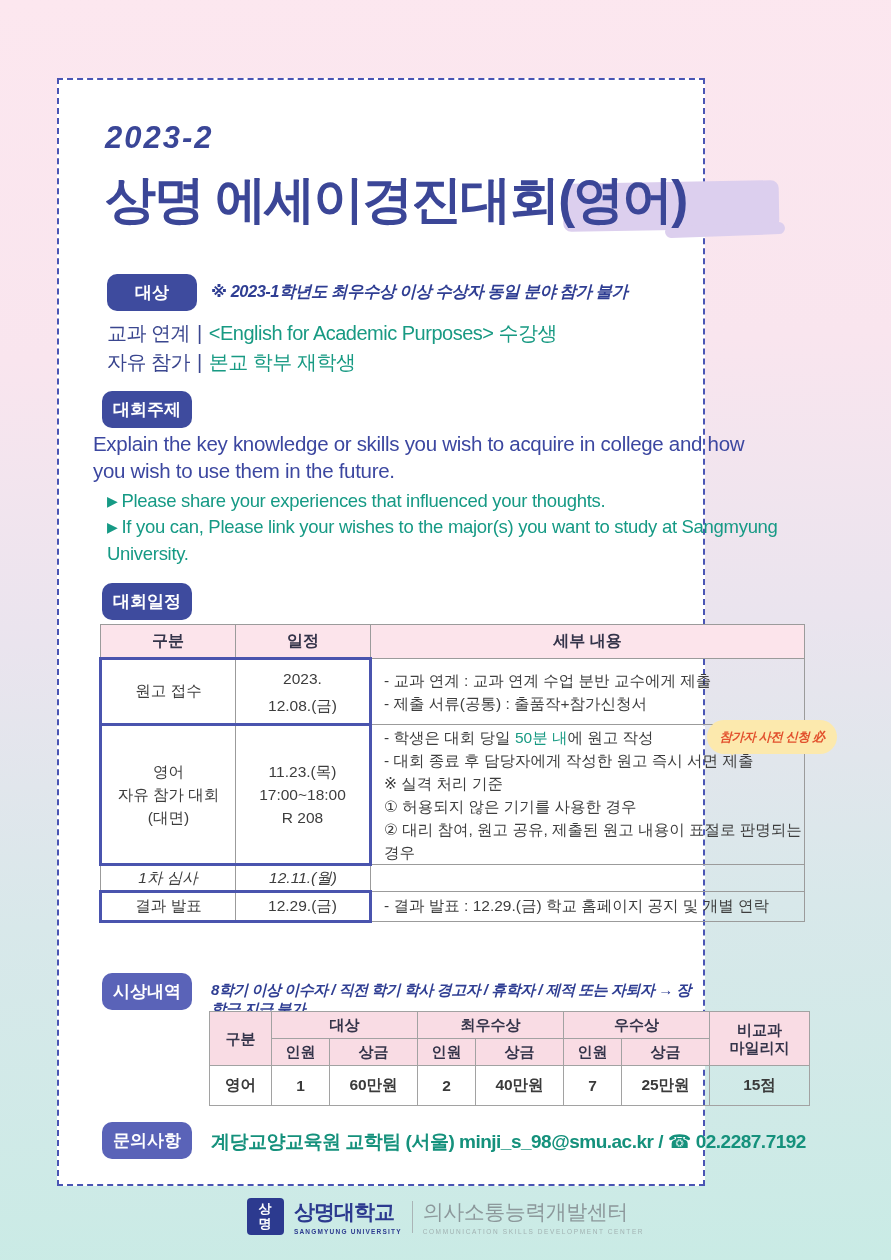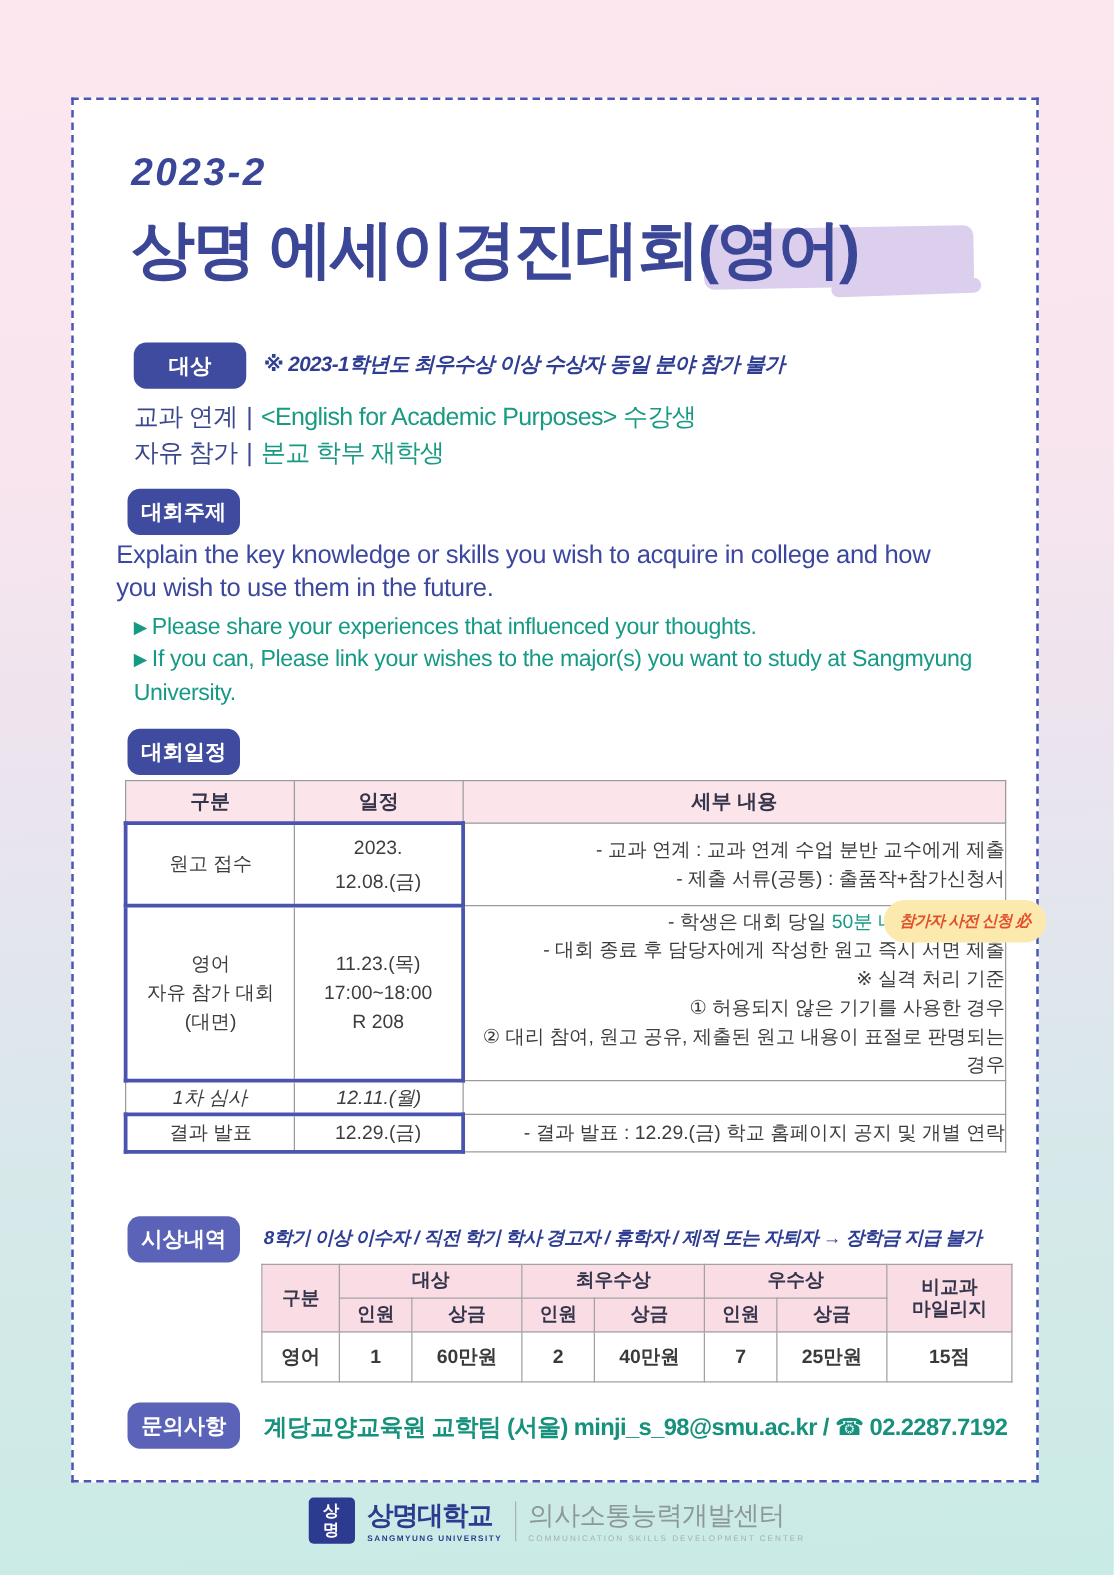--- a/index.html
+++ b/index.html
@@ -3,21 +3,21 @@
 <meta charset="utf-8">
 <style>
   * { margin:0; padding:0; box-sizing:border-box; }
   html,body { width:891px; height:1260px; }
   body {
     font-family:"Liberation Sans","DejaVu Sans",sans-serif;
     background:linear-gradient(178deg,#fce7ef 0%,#f9e5ee 28%,#eae4ee 50%,#d8e8ea 72%,#c9ebe5 100%);
     position:relative; overflow:hidden;
   }
   .card {
-    position:absolute; left:57px; top:78px; width:774px; height:1108px;
+    position:absolute; left:57px; top:78px; width:648px; height:1108px;
     background:#ffffff; border:2px dashed #4a55b4;
   }
   .abs { position:absolute; }
   .year {
     left:46px; top:40px; font-size:31px; font-weight:bold; font-style:italic;
     color:#3a4697; letter-spacing:2px;
   }
   .title-wrap { left:46px; top:86px; width:700px; height:72px; }
   .hl-mark {
     position:absolute; left:458px; top:16px; width:216px; height:48px;
@@ -46,21 +46,21 @@
   .topic-main { left:34px; top:350px; width:660px; font-size:20.5px; color:#3c47a0; line-height:1.32; letter-spacing:-0.3px; }
   .bullets { left:48px; top:408px; width:680px; }
   .bullet { font-size:18.5px; color:#169a85; line-height:1.42; letter-spacing:-0.3px; }
   .bullet .tri { font-size:14px; margin-right:4px; position:relative; top:-1px; }
   table { border-collapse:collapse; }
   .sched { left:40px; top:544px; width:704px; }
   .sched table { width:704px; table-layout:fixed; font-size:15.5px; color:#3d3d3d; }
   .sched th, .sched td { border:1px solid #9b9b9b; }
   .sched th { background:#fce4eb; height:34px; font-size:16px; color:#34344a; font-weight:bold; }
   .sched td { text-align:center; vertical-align:middle; }
-  .sched td.det { text-align:right; padding-left:12px; }
+  .sched td.det { text-align:left; padding-left:12px; }
   .dline { line-height:23px; }
   .teal { color:#189a83; }
   .bt { border-top:3px solid #4a54ae !important; }
   .bb { border-bottom:3px solid #4a54ae !important; }
   .bl { border-left:3px solid #4a54ae !important; }
   .br { border-right:3px solid #4a54ae !important; }
   .bubble {
     left:648px; top:640px; width:130px; height:34px; background:#fce9ad;
     border-radius:17px; display:flex; align-items:center; justify-content:center;
     font-size:12.5px; font-weight:bold; font-style:italic; color:#e2512d;

